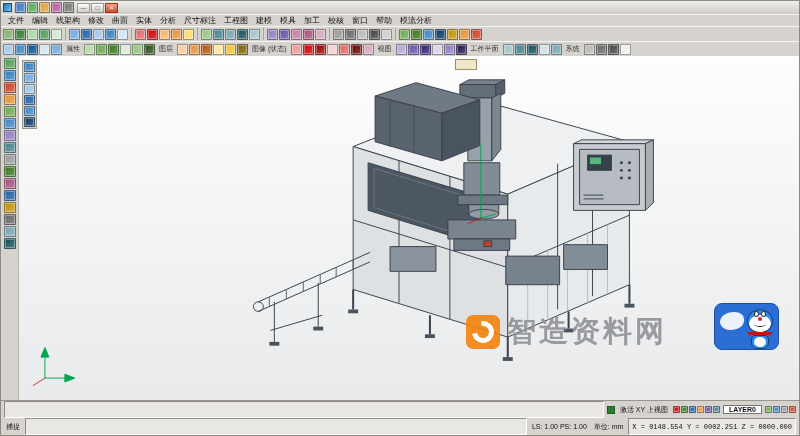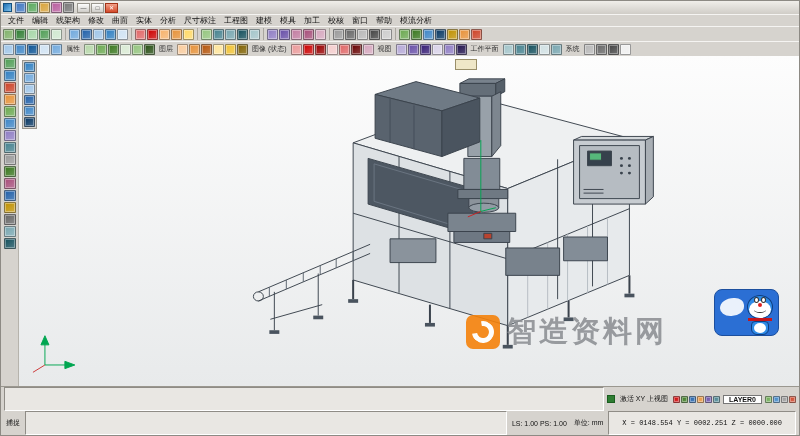--- a/index.html
+++ b/index.html
@@ -79,21 +79,21 @@
   .cat-body { position:absolute; right:9px; top:31px; width:18px; height:14px;
     background:#2e8ae6; border:1px solid #0f3f80; border-radius:4px 4px 6px 6px; }
   .cat-tummy { position:absolute; right:12px; top:33px; width:12px; height:10px;
     background:#fff; border-radius:50%; }
 
   
   .statusbar { flex:0 0 20px; display:flex; flex-direction:column; background:#d6d3ce;
     border-top:1px solid #9a978f; font-size:7px; color:#111; }
   .sb-row { flex:1; display:flex; align-items:center; gap:3px; padding:0 3px; }
   .sb-field { background:#e9e7e3; border:1px solid; border-color:#8f8c86 #ffffff #ffffff #8f8c86;
-    height:24px; display:flex; align-items:center; padding:0 13px; white-space:nowrap; }
+    height:17px; display:flex; align-items:center; padding:0 3px; white-space:nowrap; }
   .sb-field.wide { flex:1; }
   .sb-icons { display:flex; gap:1px; }
   .sb-icons .tb-icon { width:7px; height:7px; }
   .layer-box { background:#fff; border:1px solid #777; padding:0 5px; height:9px;
     display:flex; align-items:center; font-size:7px; font-weight:bold; }
   .sb-text { white-space:nowrap; padding:0 2px; }
   .coords { font-family:"Liberation Mono", monospace; font-size:7px; }
   .sb-dot { width:8px; height:8px; background:#2e7d32; border:1px solid #1b5e20; flex:0 0 auto; }
 </style>
 </head>

